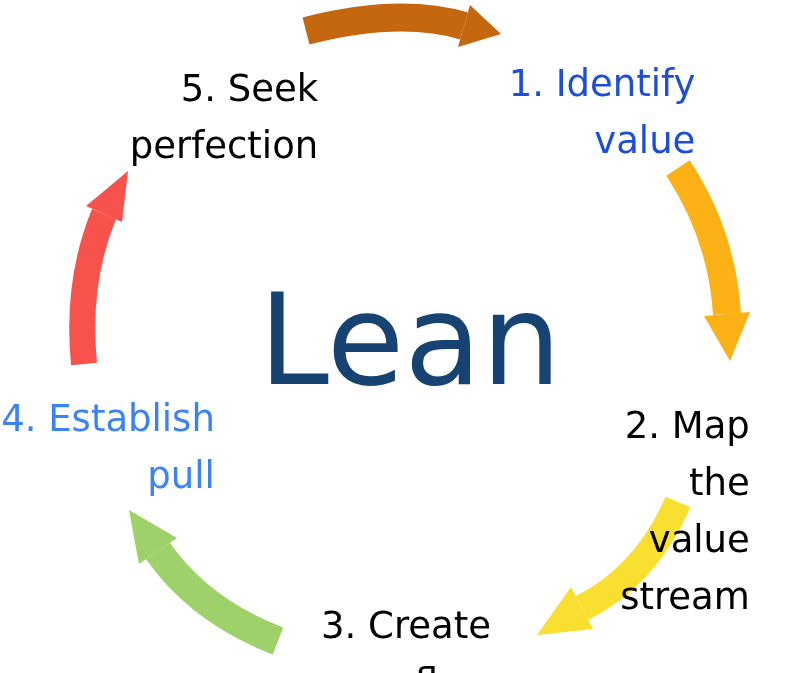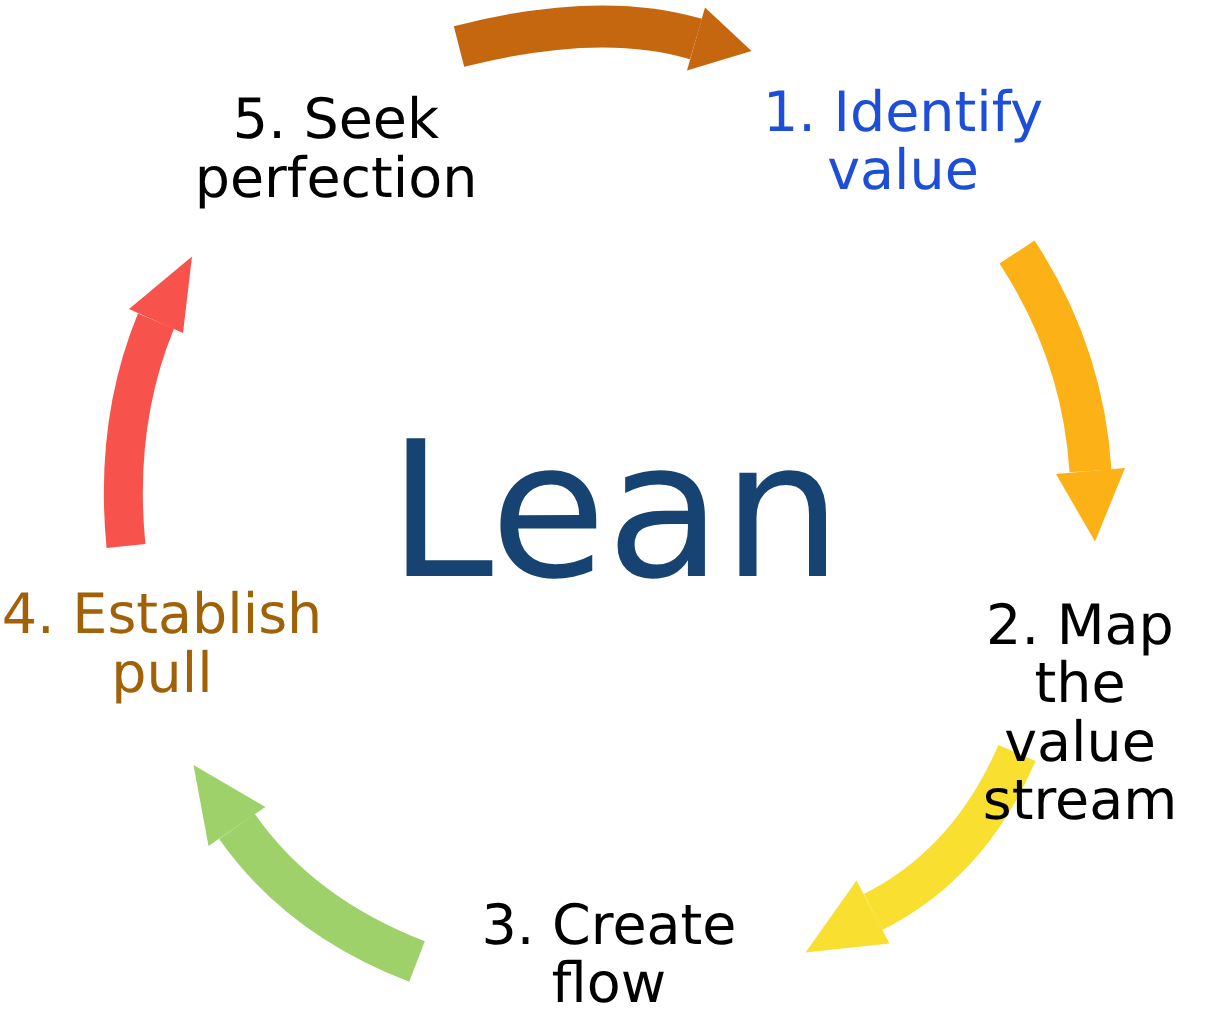--- a/index.html
+++ b/index.html
@@ -19,22 +19,22 @@
     position: absolute;
     left: 0;
     top: 0;
     width: 803px;
     height: 673px;
   }
   .step-label {
     position: absolute;
     transform: translateX(-50%);
     font-size: 37px;
-    line-height: 39px;
-    text-align: center;
+    line-height: 57px;
+    text-align: right;
     white-space: pre-line;
     color: #000000;
   }
   .center-title-box {
     position: absolute;
     left: 240px;
     top: 258px;
     width: 340px;
     height: 165px;
     display: flex;
@@ -77,27 +77,27 @@
 
     <g>
       <path d="M 84 364 Q 76 282 104 214" fill="none" stroke-width="26" stroke="#F7534C"></path>
       <polygon points="122,222 86,206 128,171" fill="#F7534C"></polygon>
     </g>
   </svg>
 
   <div class="step-label" style="left: 602px; top: 55px; color: #1d4ed8;">1. Identify
 value</div>
 
-  <div class="step-label" style="left: 685px; top: 397px; color: rgb(0, 0, 0); margin-left: 35px;">2. Map the
+  <div class="step-label" style="left: 685px; top: 397px; color: rgb(0, 0, 0);">2. Map the
 value stream</div>
 
   <div class="step-label" style="left: 406px; top: 597px; color: rgb(0, 0, 0);">3. Create
 flow</div>
 
-  <div class="step-label" style="left: 108px; top: 390px; color: #a16207;">4. Establish
+  <div class="step-label" style="left: 108px; top: 390px; color: #3b82f6;">4. Establish
 pull</div>
 
   <div class="step-label" style="left: 224px; top: 60px; color: rgb(0, 0, 0);">5. Seek
 perfection</div>
 
   <div class="center-title-box">
     <span class="center-title" style="color: rgb(22, 67, 114);">Lean</span>
   </div>
 
 </div>

